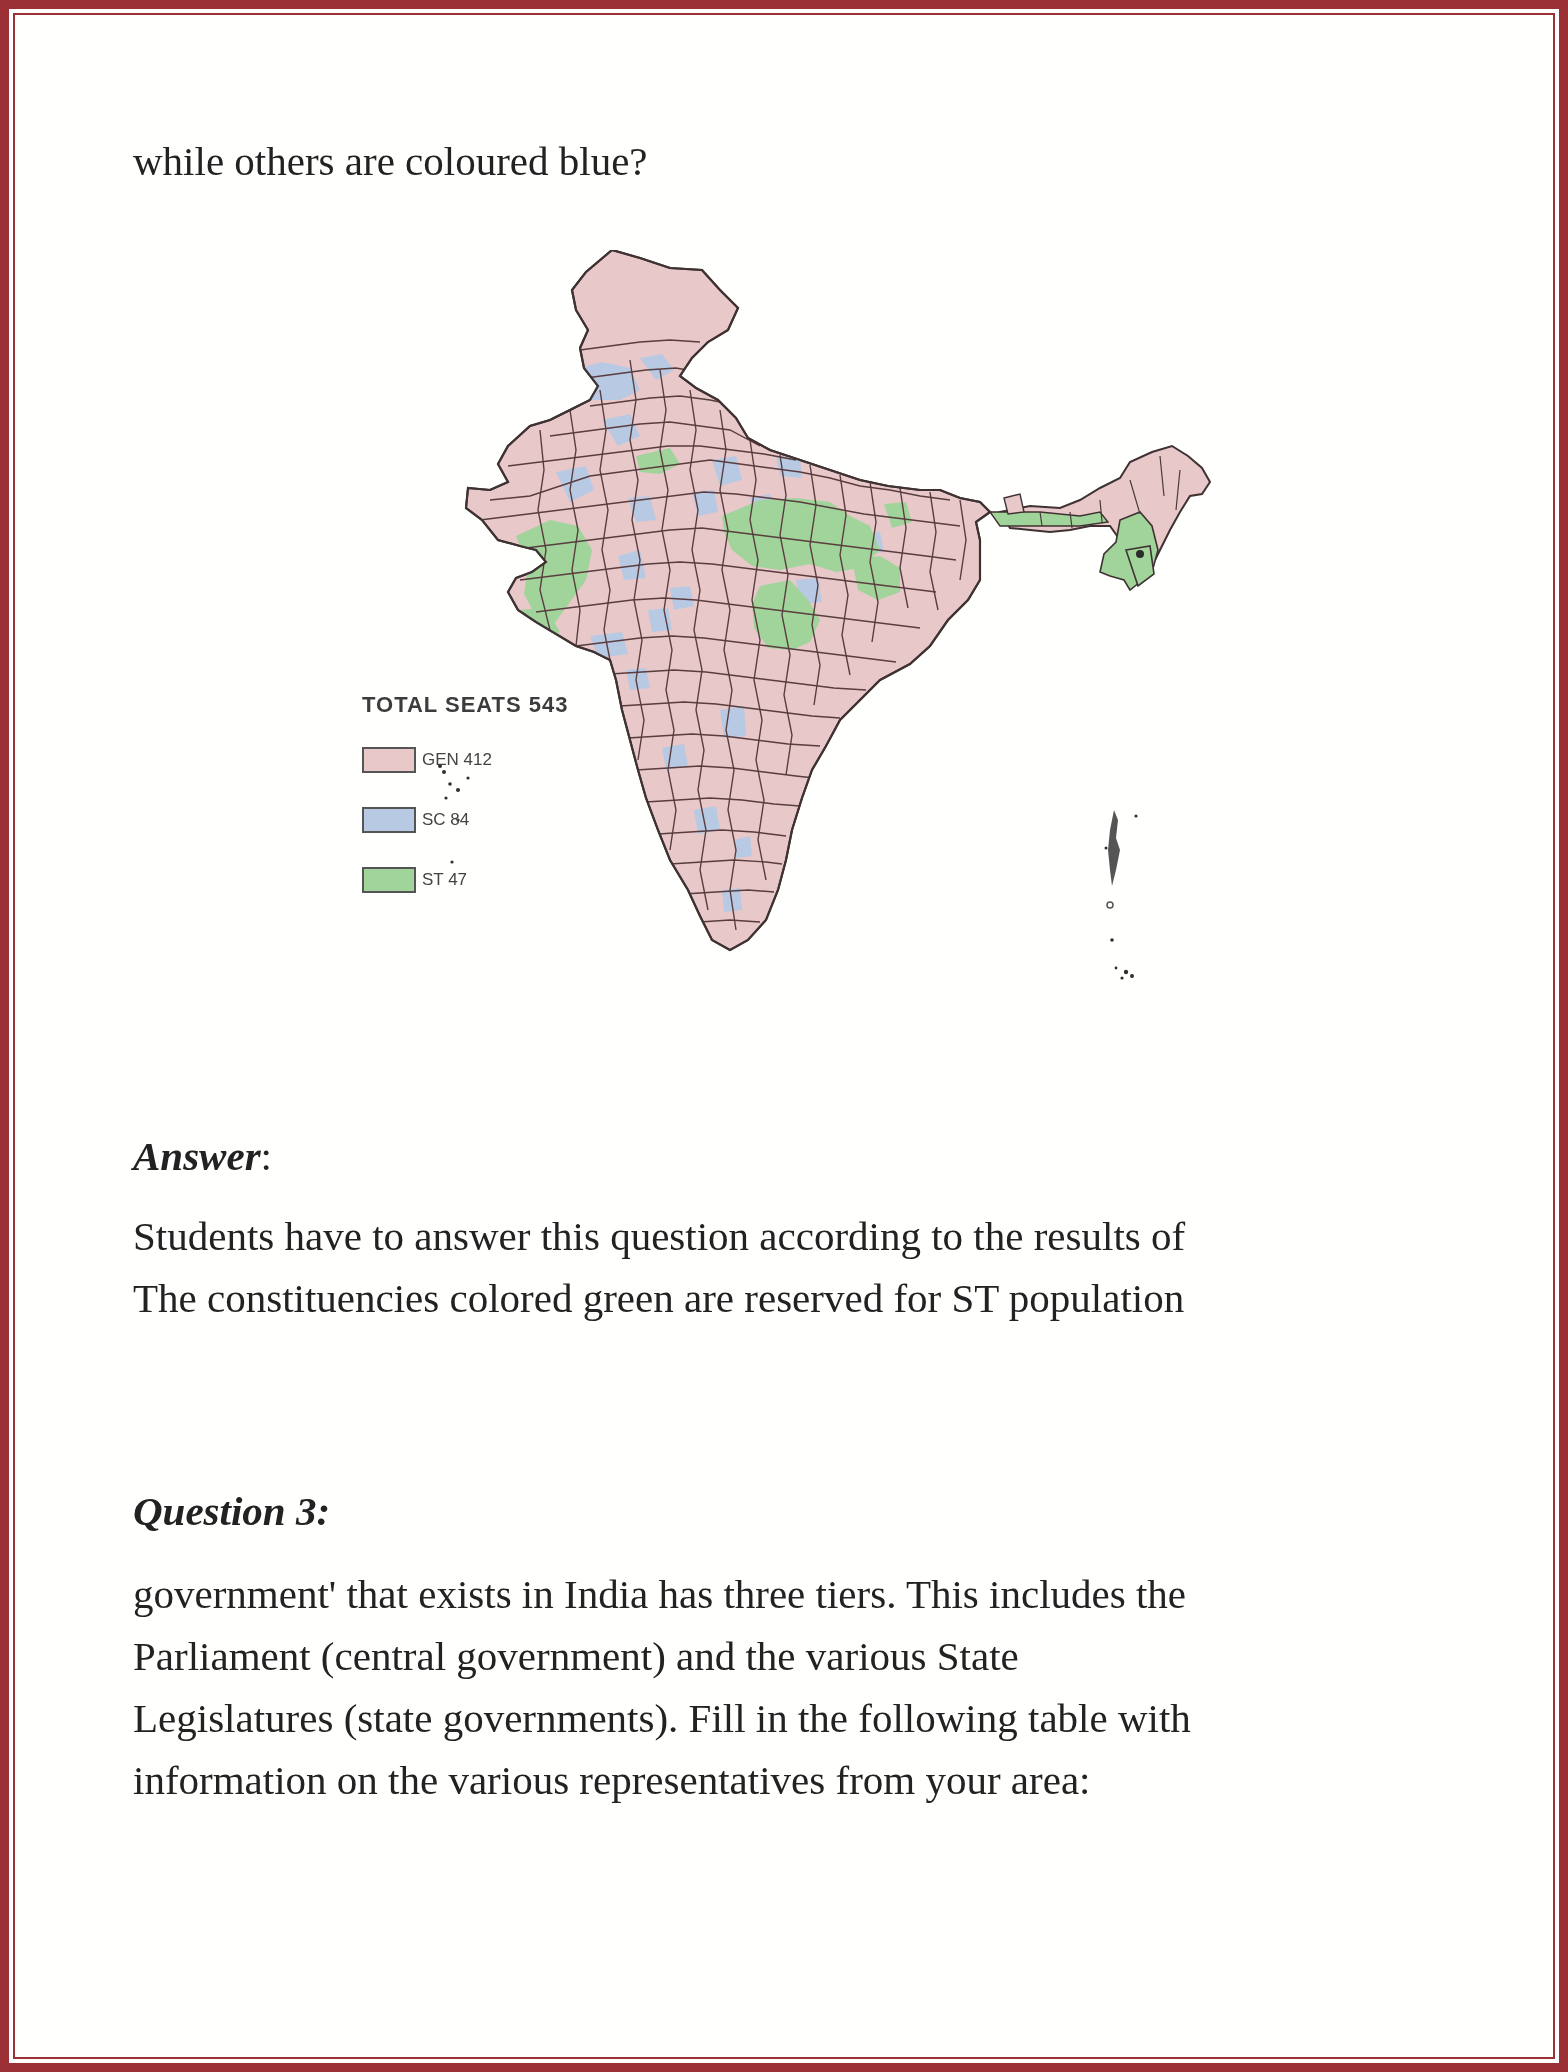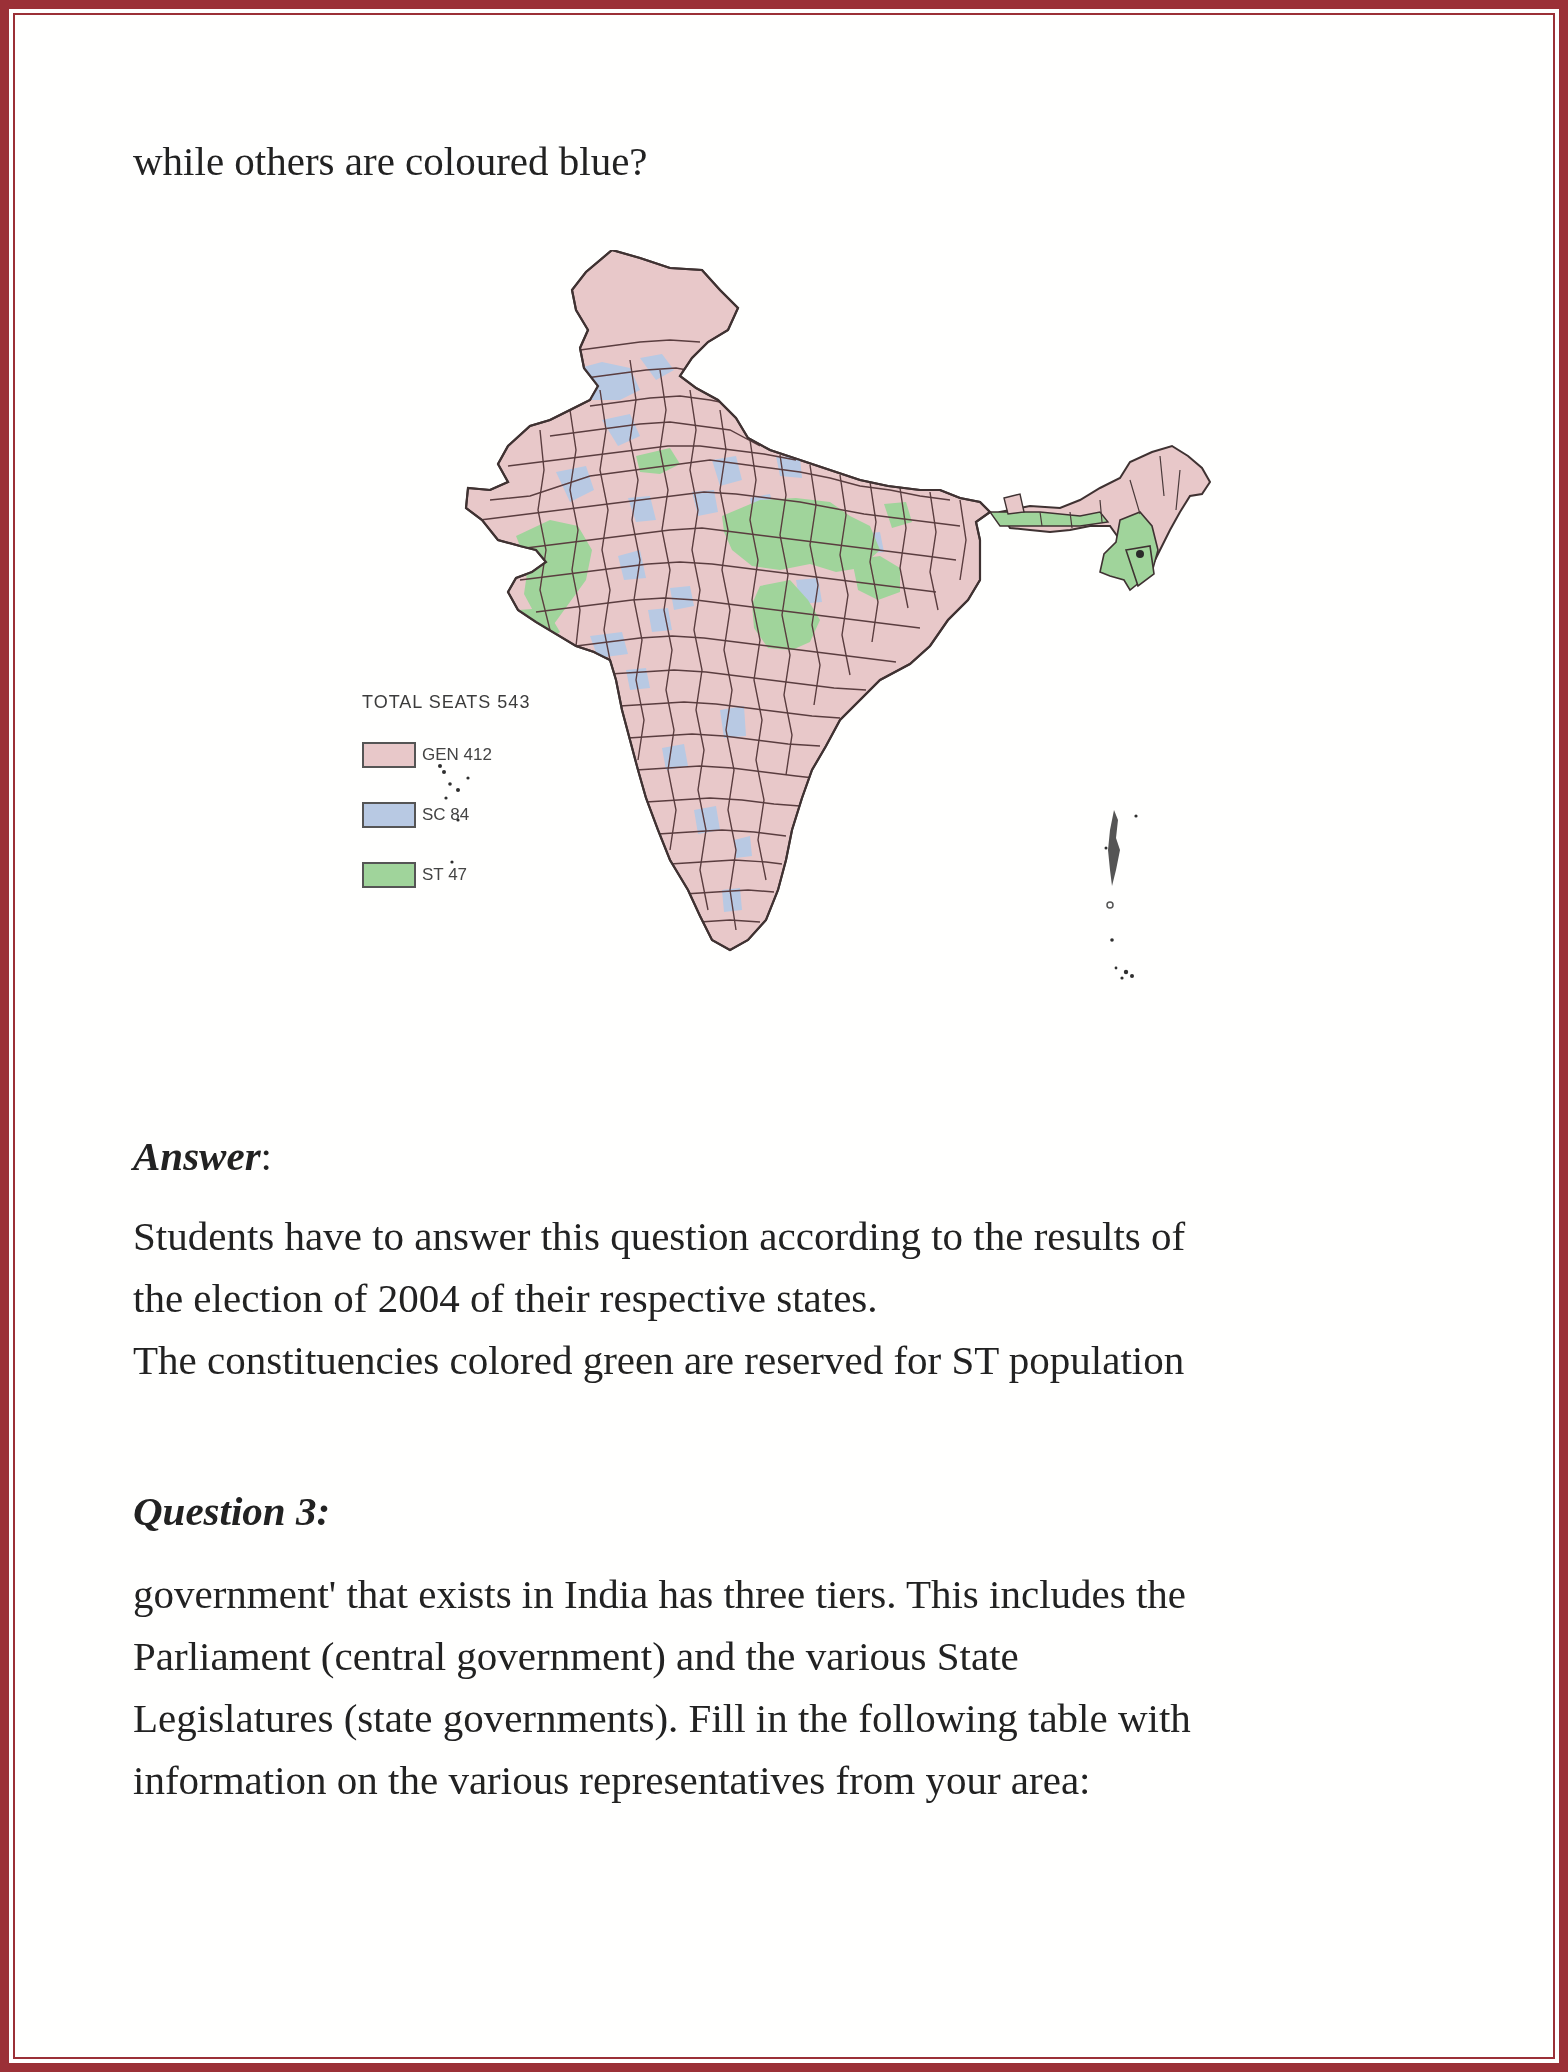--- a/index.html
+++ b/index.html
@@ -21,21 +21,21 @@
   .heading { font-weight: bold; font-style: italic; }
   .answer-heading { top: 1125px; }
   .answer-body { top: 1205px; }
   .q3-heading { top: 1480px; }
   .q3-body { top: 1563px; }
   .map-wrap { position: absolute; left: 340px; top: 250px; width: 900px; height: 740px; }
   .legend {
     position: absolute; left: 362px; top: 692px;
     font-family: "Liberation Sans", "DejaVu Sans", sans-serif; color: #444;
   }
-  .legend-title { font-size: 18px; font-weight: normal; letter-spacing: 1px; color: #3c3c3c; margin-bottom: 6px; }
+  .legend-title { font-size: 22px; font-weight: bold; letter-spacing: 1px; color: #3c3c3c; margin-bottom: 6px; }
   .legend-row { display: flex; align-items: center; height: 36px; margin-top: 24px; }
   .legend-swatch { width: 54px; height: 26px; border: 2px solid #555; box-sizing: border-box; margin-right: 6px; }
   .legend-label { font-size: 17px; color: #444; }
 </style>
 </head>
 <body>
 
 <div class="frame-outer"></div>
 <div class="frame-inner"></div>
 
@@ -179,21 +179,20 @@
   <div class="legend-row">
     <div class="legend-swatch" style="background:#a0d49b"></div>
     <span class="legend-label">ST 47</span>
   </div>
 </div>
 
 <div class="page-text answer-heading"><span class="heading">Answer</span><span>:</span></div>
 
 <div class="page-text answer-body">
   <div>Students have to answer this question according to the results of</div>
-  <div>the election of 2004 of their respective states.</div>
   <div>The constituencies colored green are reserved for ST population</div>
 </div>
 
 <div class="page-text heading q3-heading">Question 3:</div>
 
 <div class="page-text q3-body">
   <div>government' that exists in India has three tiers. This includes the</div>
   <div>Parliament (central government) and the various State</div>
   <div>Legislatures (state governments). Fill in the following table with</div>
   <div>information on the various representatives from your area:</div>

